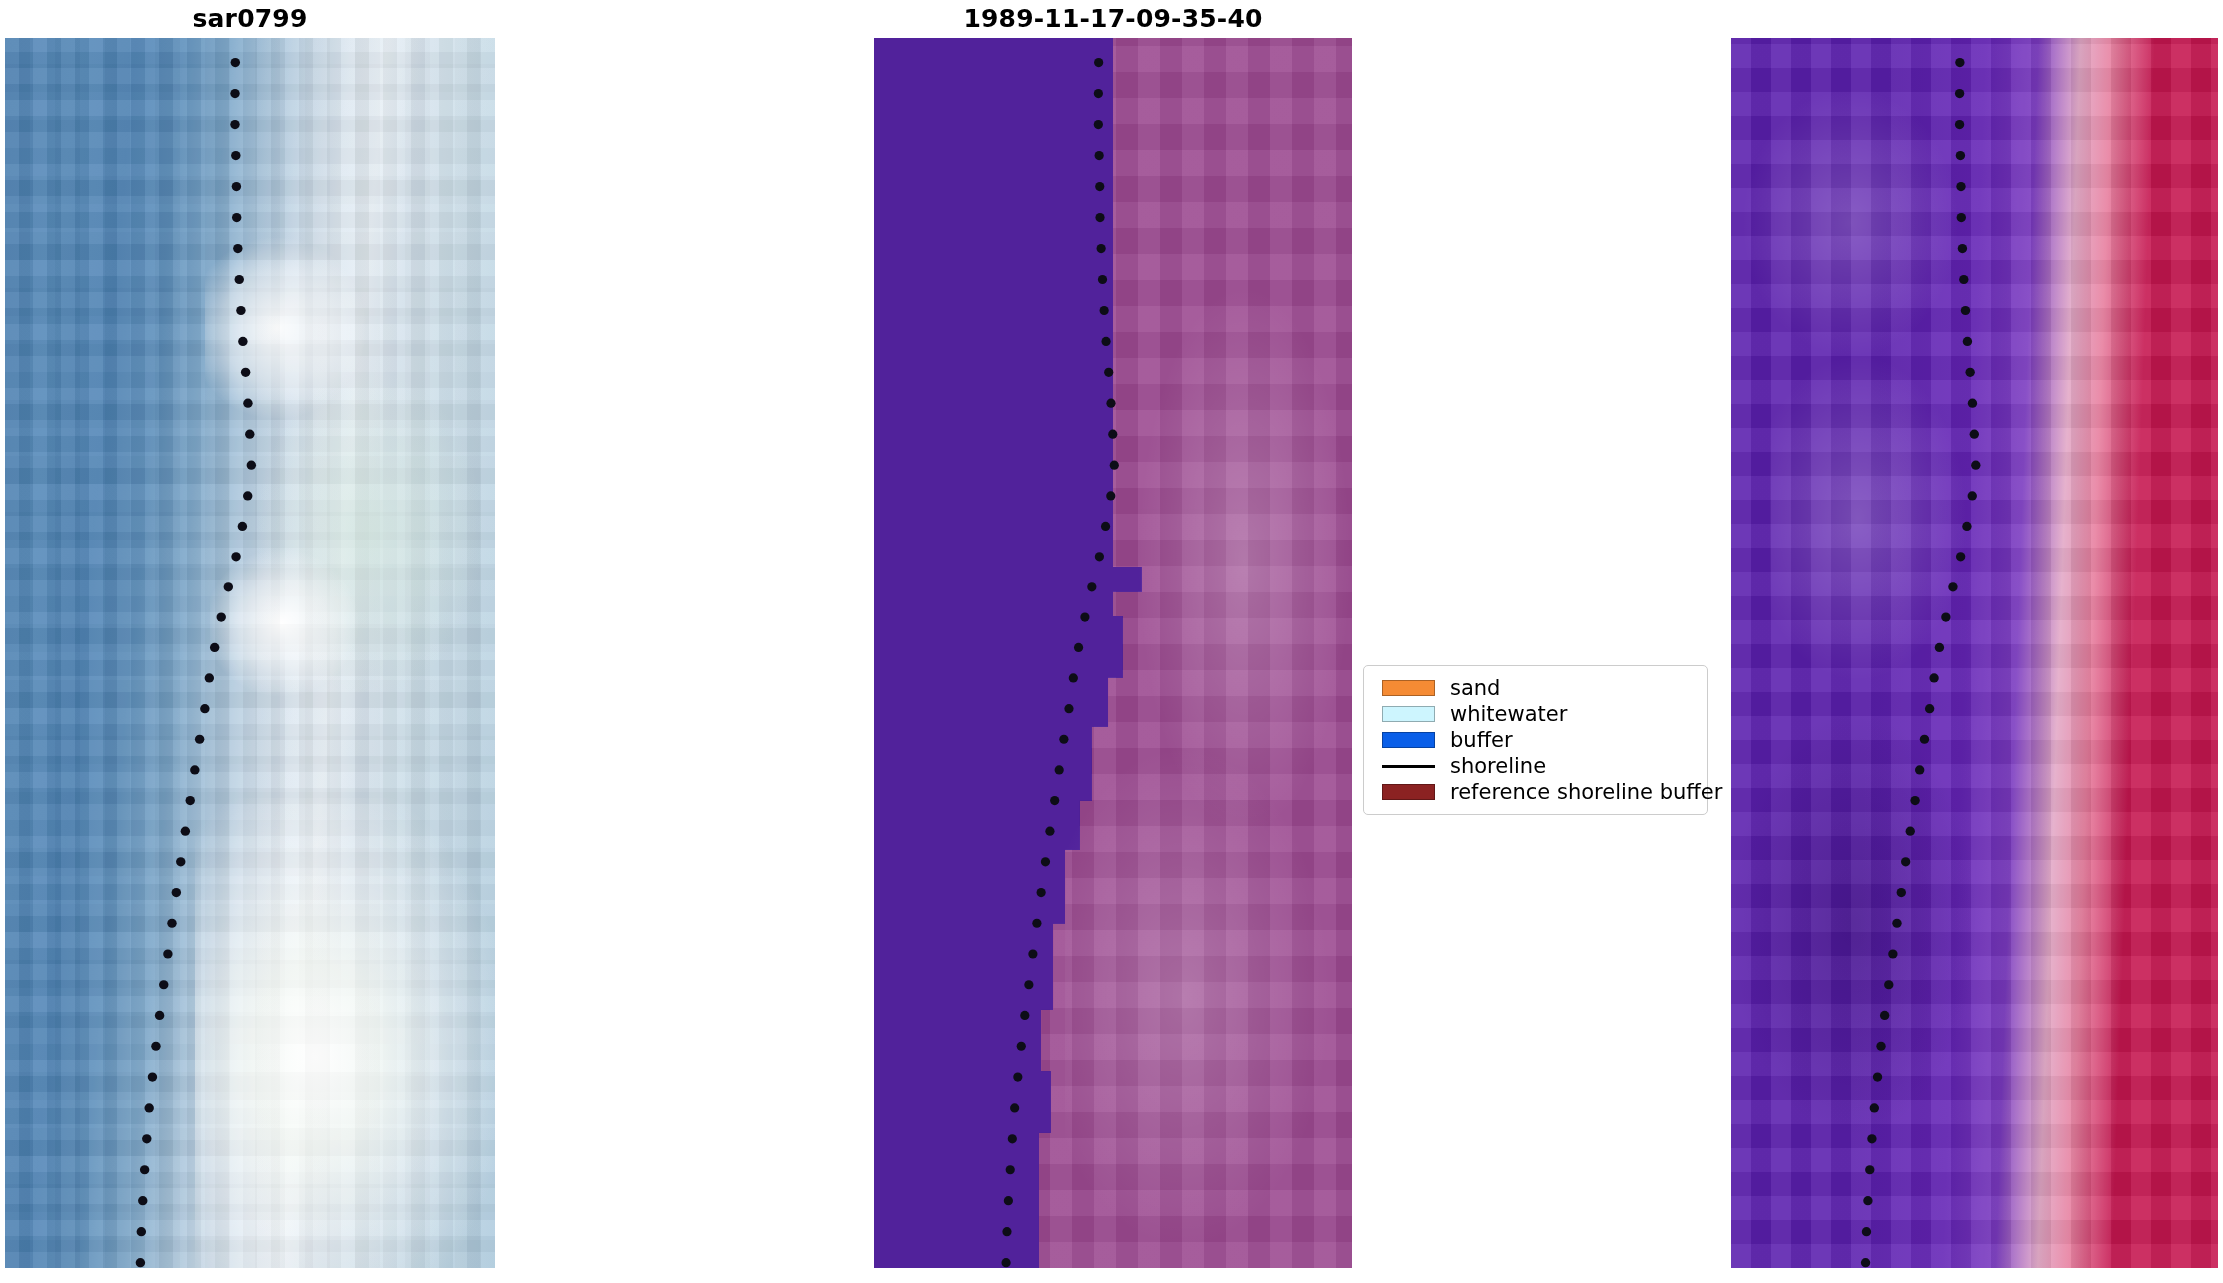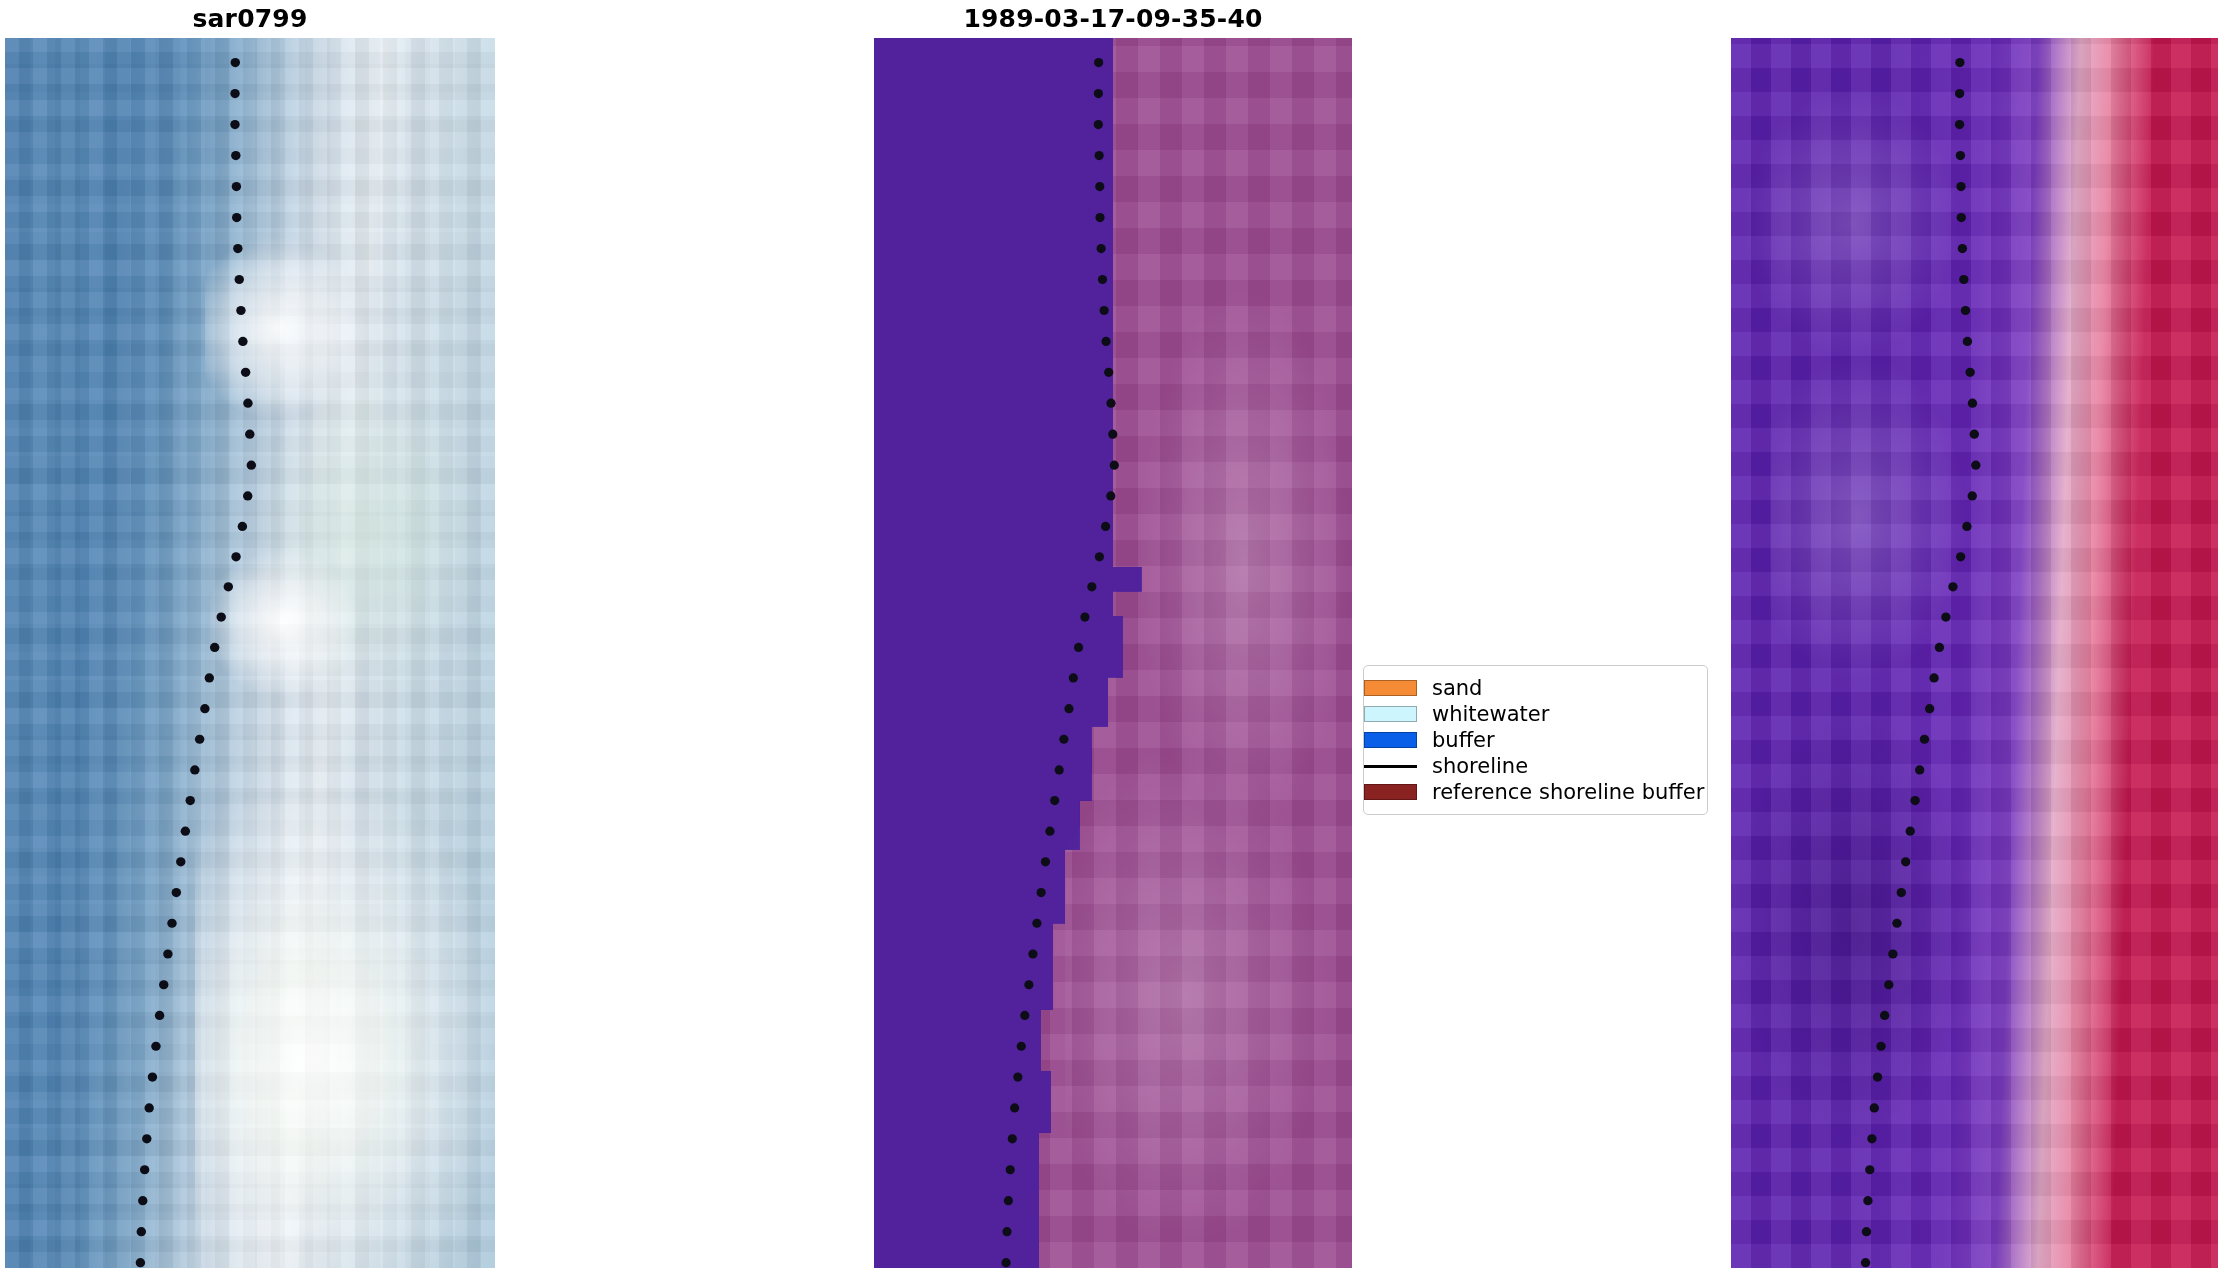--- a/index.html
+++ b/index.html
@@ -86,21 +86,21 @@
   .l5-blob{position:absolute;}
 
   
   .shoreline{position:absolute;left:0;top:0;width:100%;height:100%;}
   .shoreline circle{fill:#0d0d17;}
 
   
   .legend{
     position:absolute;left:1363px;top:665px;width:345px;
     background:#ffffff;border:1px solid #ccc;border-radius:5px;
-    padding:9px 11px 9px 0;box-sizing:border-box;
+    padding:9px 11px 9px 18px;box-sizing:border-box;
   }
   .legend-row{display:flex;align-items:center;height:26px;}
   .swatch{width:53px;height:16px;flex:0 0 53px;border:1px solid rgba(0,0,0,.30);box-sizing:border-box;}
   .swatch.line{height:0;border:none;border-top:3px solid #000;}
   .legend-label{margin-left:15px;font-size:21px;color:#000;white-space:nowrap;line-height:1;}
 </style>
 </head>
 <body>
 
 <div class="figure">
@@ -152,21 +152,21 @@
         <circle cx="143.83" cy="1039.08" r="4.6" fill="#0d0d17"></circle>
         <circle cx="140.65" cy="1069.92" r="4.6" fill="#0d0d17"></circle>
         <circle cx="138.32" cy="1100.83" r="4.6" fill="#0d0d17"></circle>
         <circle cx="136.22" cy="1131.76" r="4.6" fill="#0d0d17"></circle>
         <circle cx="134.39" cy="1162.70" r="4.6" fill="#0d0d17"></circle>
         <circle cx="132.97" cy="1193.67" r="4.6" fill="#0d0d17"></circle>
         <circle cx="132.08" cy="1224.65" r="4.6" fill="#0d0d17"></circle>
       </svg>
   </div>
 
-  <div class="panel-title" style="left:874px;top:6px;width:478px;">1989-03-17-09-35-40</div>
+  <div class="panel-title" style="left:874px;top:6px;width:478px;">1989-11-17-09-35-40</div>
 
   <div class="axes" id="p2-axes">
     <div class="cls-water" id="cls-water-layer" style="background: rgb(81, 34, 155);"></div>
     <svg class="cls-land" id="cls-land-svg" viewBox="0 0 478 1230" preserveAspectRatio="none">
         <path d="M 478 0 L 478 1230 L 164.9 1230.0 L 164.9 1094.7 L 176.9 1094.7 L 176.9 1033.2 L 167.3 1033.2 L 167.3 971.7 L 179.3 971.7 L 179.3 885.6 L 191.2 885.6 L 191.2 811.8 L 205.5 811.8 L 205.5 762.6 L 217.5 762.6 L 217.5 688.8 L 234.2 688.8 L 234.2 639.6 L 248.6 639.6 L 248.6 578.1 L 239.0 578.1 L 239.0 553.5 L 267.7 553.5 L 267.7 528.9 L 239.0 528.9 L 239.0 0.0 Z" fill="#9C4A91" shape-rendering="crispEdges"></path>
       </svg>
     <div class="cls-land-noise" id="cls-land-noise" style="clip-path: polygon(100% 0%, 100% 100%, 34.5% 100%, 34.5% 89%, 37% 89%, 37% 84%, 35% 84%, 35% 79%, 37.5% 79%, 37.5% 72%, 40% 72%, 40% 66%, 43% 66%, 43% 62%, 45.5% 62%, 45.5% 56%, 49% 56%, 49% 52%, 52% 52%, 52% 47%, 50% 47%, 50% 45%, 56% 45%, 56% 43%, 50% 43%, 50% 0%);"></div>
     <div class="cls-land-soft"></div>
     <div class="cls-land-soft2"></div>
     <svg class="shoreline" id="sh2" viewBox="0 0 478 1230" preserveAspectRatio="none">

